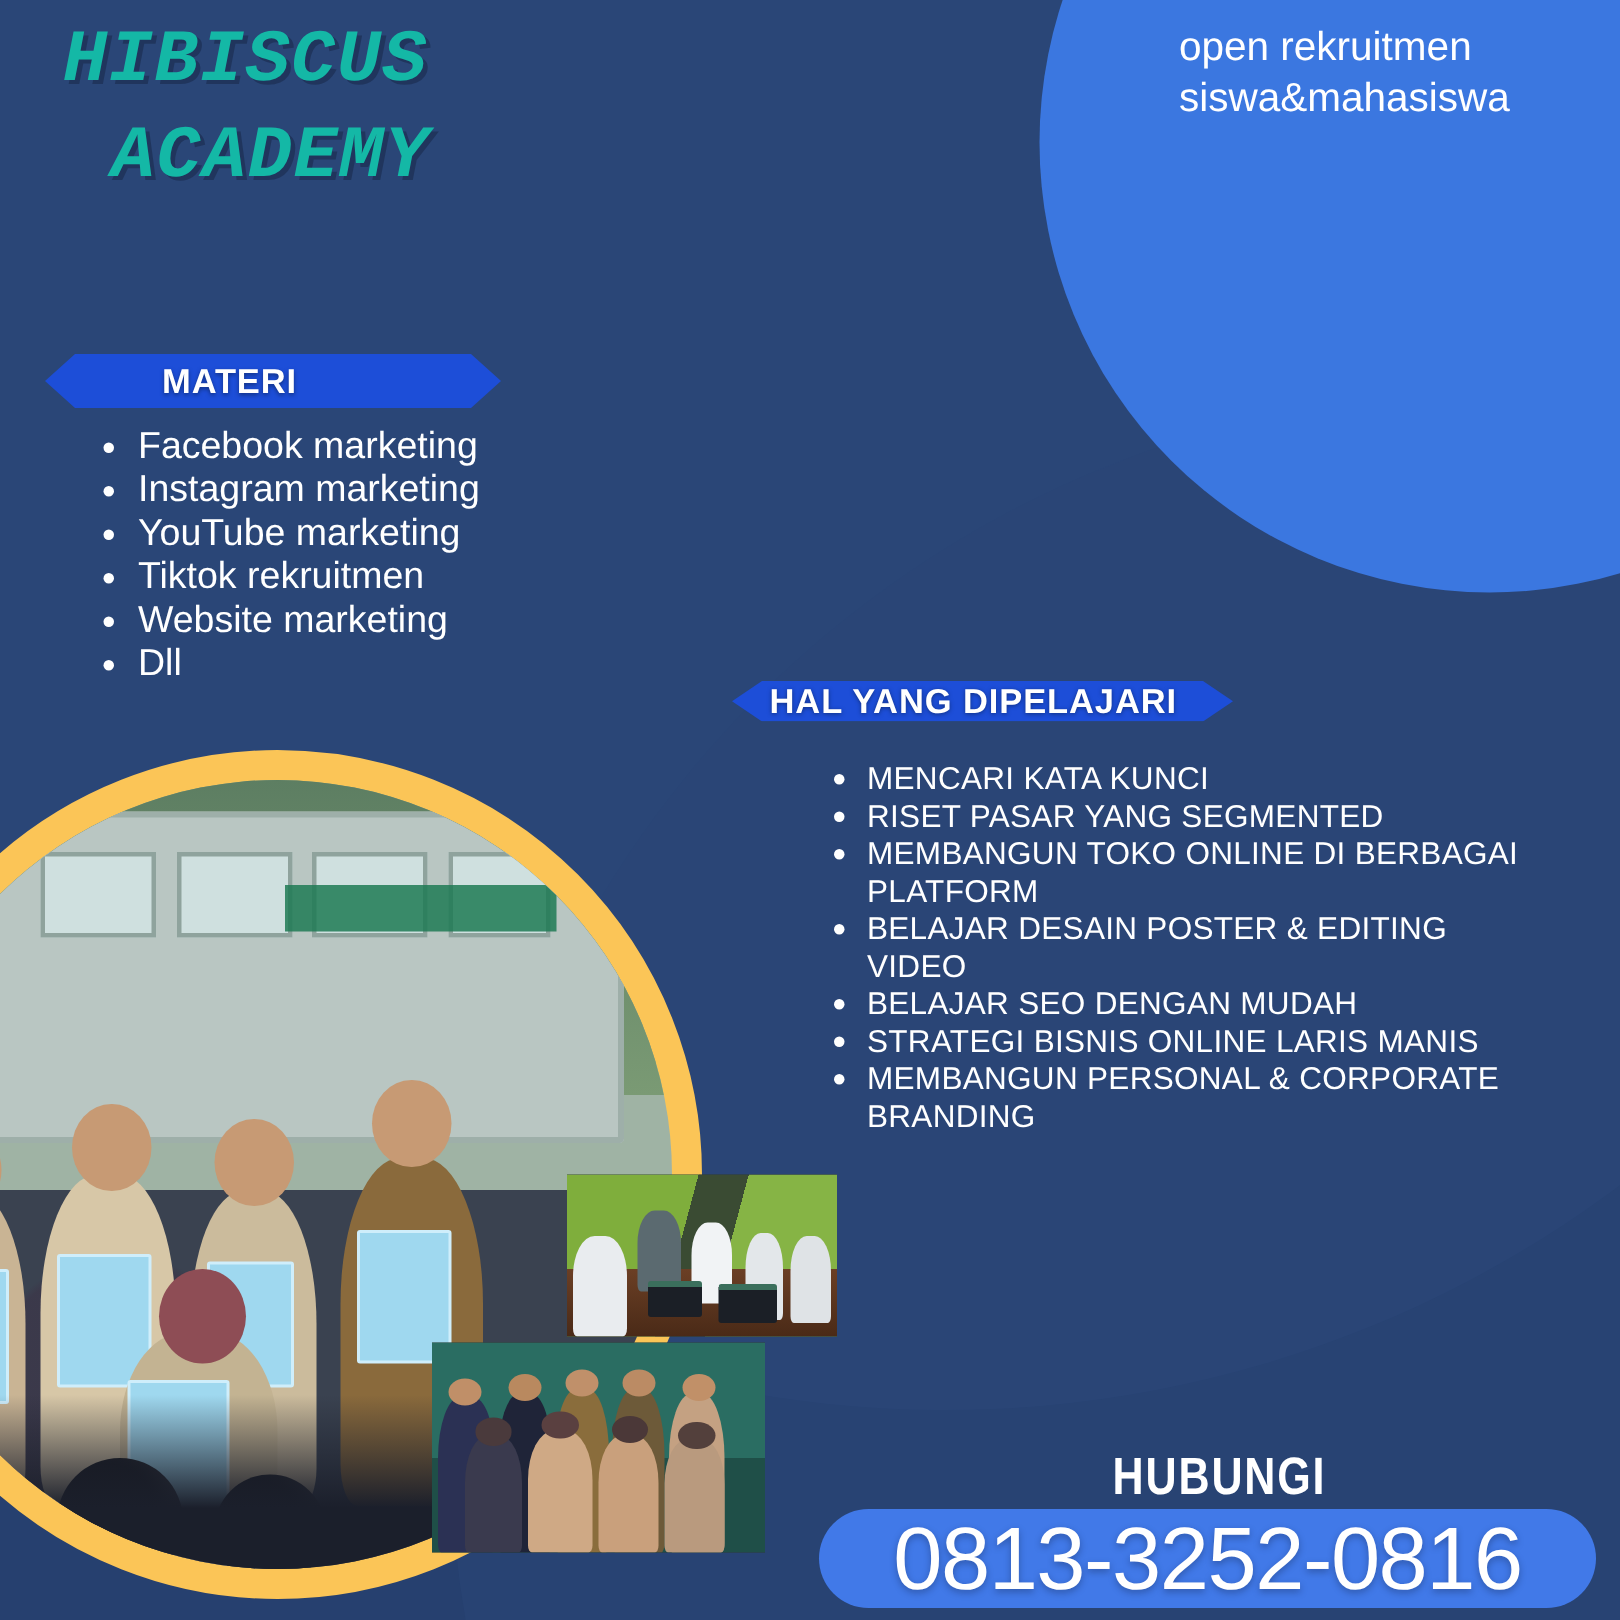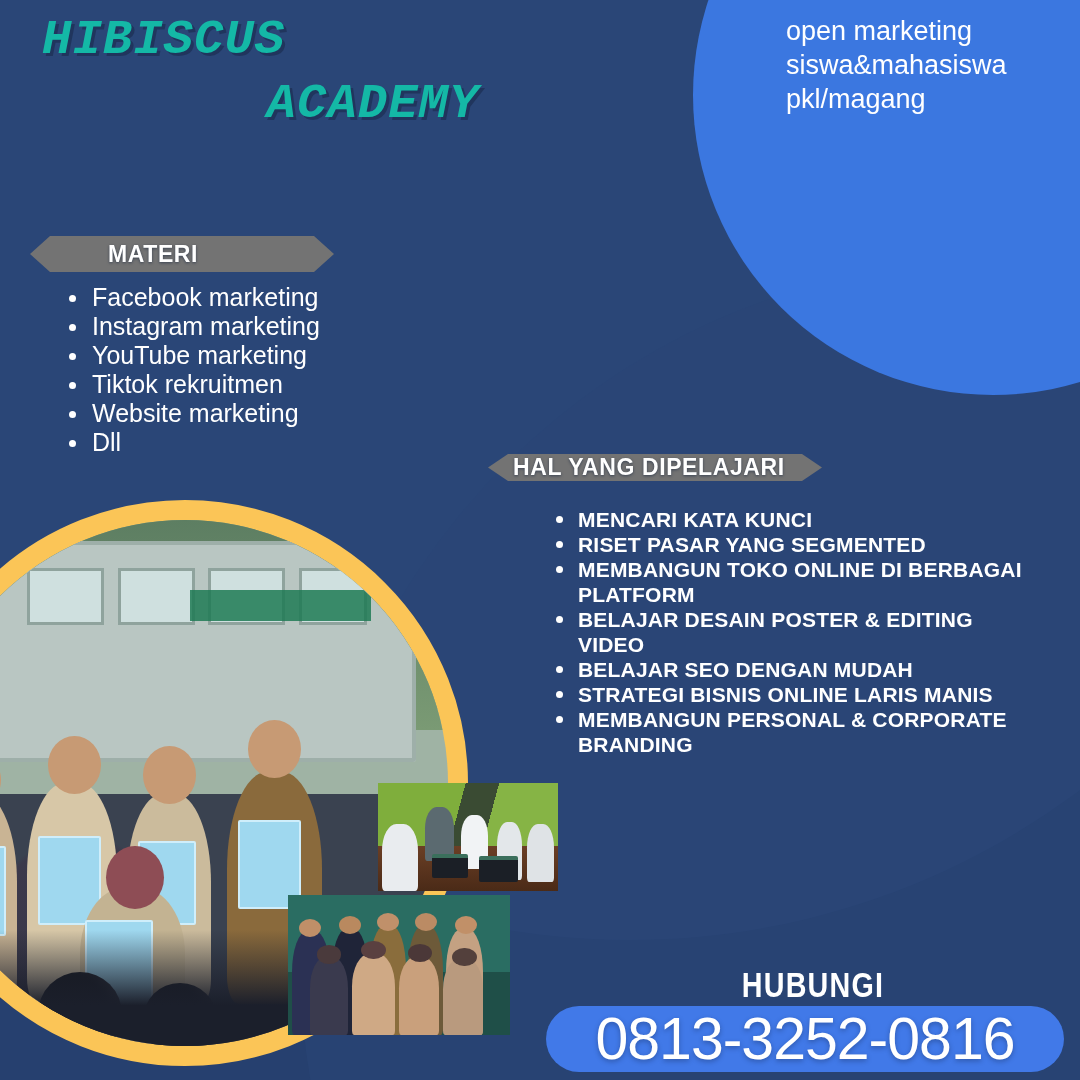--- a/index.html
+++ b/index.html
@@ -49,35 +49,35 @@
   .title{
     position:absolute;left:32px;top:8px;width:640px;
     font-family:Liberation Mono, monospace;
     font-weight:700;font-style:italic;
     font-size:49px;line-height:64px;
     letter-spacing:1px;
     color:#14b8a6;
     text-shadow:3px 3px 0 rgba(20,34,62,.45);
   }
   .title .l1{display:block;padding-left:10px;}
-  .title .l2{display:block;padding-left:42px;text-align:center;}
+  .title .l2{display:block;padding-left:42px;}
 
   
   .recruit{
     position:absolute;left:786px;top:14px;width:290px;
     font-size:27px;line-height:34px;
     font-weight:400;
     color:#ffffff;
   }
   .recruit span{display:block;white-space:nowrap;}
 
   
   .badge{
     position:absolute;
-    background:#737373;
+    background:#1d4ed8;
     color:#ffffff;
     font-size:23px;
     font-weight:600;
     letter-spacing:.6px;
     display:flex;align-items:center;
     clip-path:polygon(18px 0,100% 0,calc(100% - 18px) 100%,0 100%);
     text-shadow:0 1px 3px rgba(10,25,55,.55);
   }
   .badge.skew-hex{
     clip-path:polygon(20px 0, calc(100% - 20px) 0, 100% 50%, calc(100% - 20px) 100%, 20px 100%, 0 50%);
@@ -99,21 +99,21 @@
     position:absolute;left:92px;top:283px;width:420px;
     font-size:25px;line-height:29px;color:#ffffff;
     font-weight:400;
   }
   .materi-list li{padding-left:0;margin-bottom:0;}
   .materi-list li::before{left:-23px;top:12px;}
 
   .hal-list{
     position:absolute;left:578px;top:507px;width:450px;
     font-size:21px;line-height:25px;color:#ffffff;
-    font-weight:700;letter-spacing:.2px;
+    font-weight:400;letter-spacing:.2px;
   }
   .hal-list li{margin-bottom:0;}
   .hal-list li::before{left:-22px;top:9px;width:6px;height:6px;}
 
   
   .photo-wrap{
     position:absolute;
     left:-98px;top:500px;
     width:566px;height:566px;
   }
@@ -207,23 +207,22 @@
   <div class="bg-sweep"></div>
   <div class="bg-sweep2"></div>
   <div class="blue-circle"></div>
 
   <div class="title">
     <span class="l1">HIBISCUS</span>
     <span class="l2">ACADEMY</span>
   </div>
 
   <div class="recruit">
-    <span>open marketing</span>
+    <span>open rekruitmen</span>
     <span>siswa&amp;mahasiswa</span>
-    <span>pkl/magang</span>
   </div>
 
   <div class="badge skew-hex badge-materi">
     <span>MATERI</span>
   </div>
   <ul class="plain materi-list">
     <li>Facebook marketing</li>
     <li>Instagram marketing</li>
     <li>YouTube marketing</li>
     <li>Tiktok rekruitmen</li>

